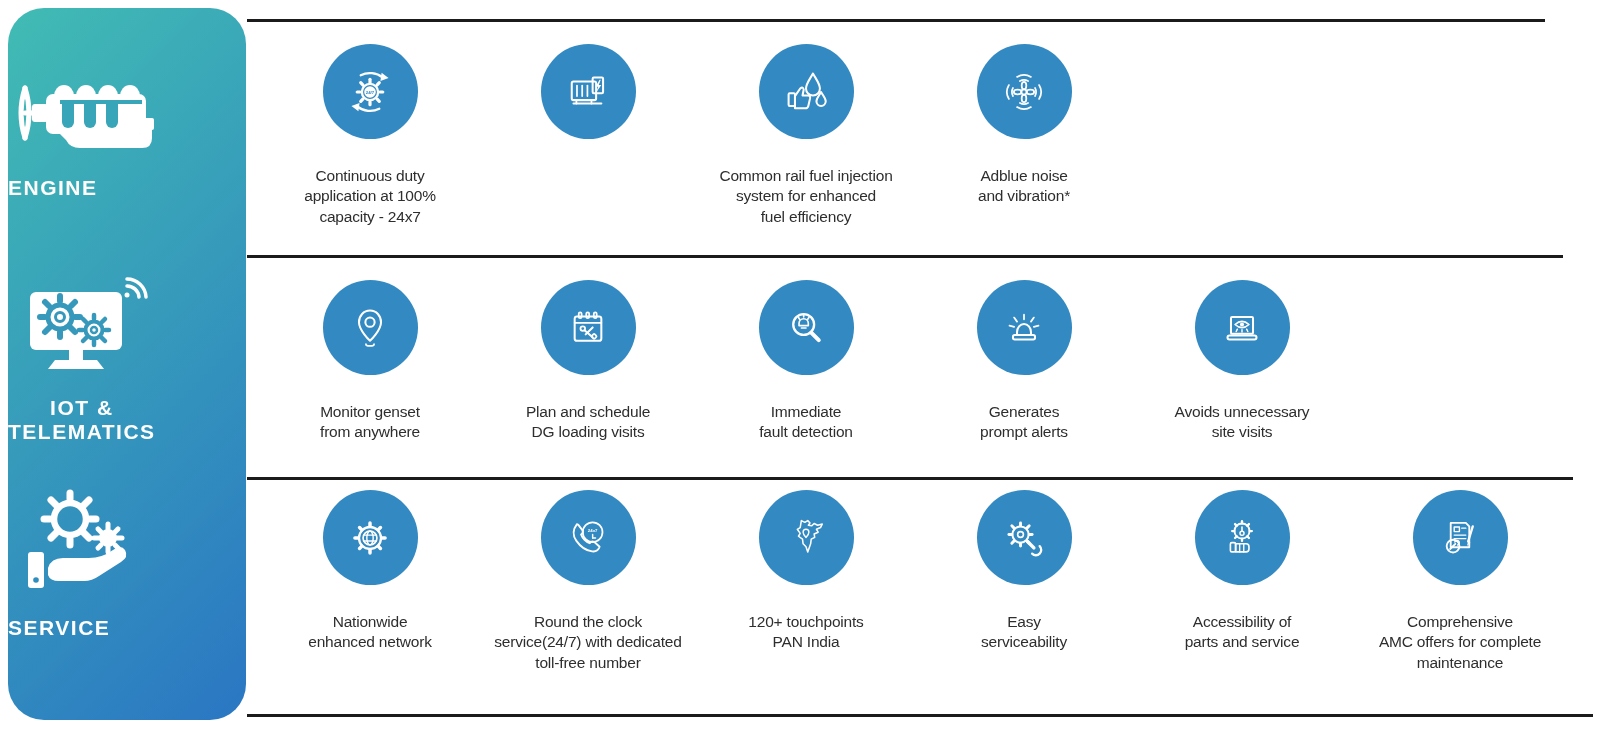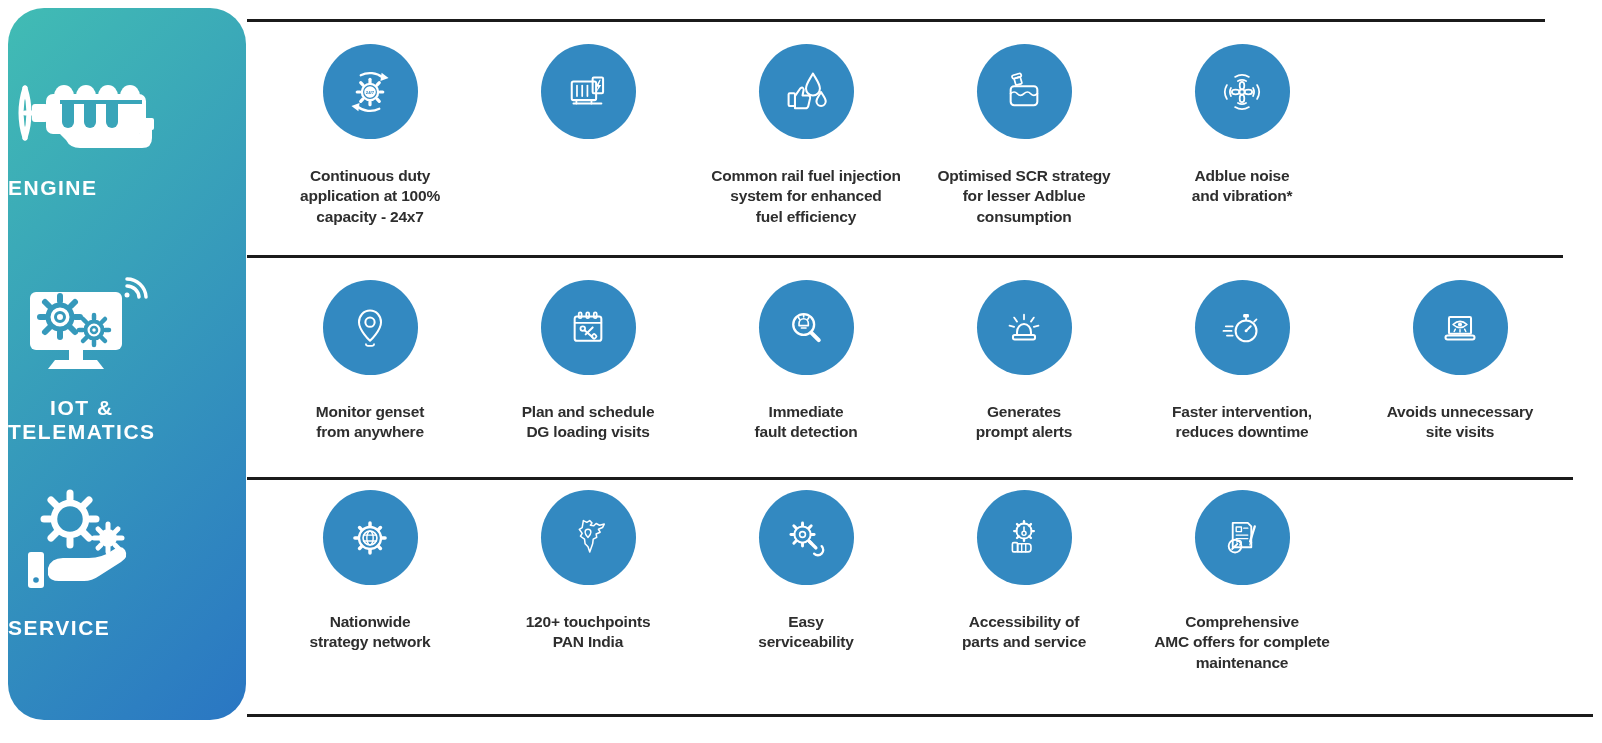--- a/index.html
+++ b/index.html
@@ -30,21 +30,21 @@
   .frow{position:absolute;left:261px;width:1308px;display:grid;grid-template-columns:repeat(6,218px);}
   .frow.r1{top:44px;}
   .frow.r2{top:280px;}
   .frow.r3{top:490px;}
   .cell{display:flex;flex-direction:column;align-items:center;}
   .circle{
     width:95px;height:95px;border-radius:50%;background:#3389c1;
     display:flex;align-items:center;justify-content:center;flex:0 0 auto;
   }
   .cap{
-    margin-top:27px;text-align:center;font-size:15.5px;font-weight:700;color:#2e2e2e;
+    margin-top:27px;text-align:center;font-size:15.5px;font-weight:400;color:#2e2e2e;
     line-height:1.32;letter-spacing:-0.2px;white-space:pre-line;
   }
   
   .ic{width:58px;height:58px;stroke:#fff;fill:none;stroke-width:4;stroke-linecap:round;stroke-linejoin:round;}
   .ic .f{fill:#ffffff;stroke:none;}
   .ic .tb{fill:#3389c1;stroke:none;font:700 7.5px "Liberation Sans",sans-serif;text-anchor:middle;}
   .ic .tw{fill:#ffffff;stroke:none;font:700 7.5px "Liberation Sans",sans-serif;text-anchor:middle;}
   .sic{stroke:#fff;fill:none;stroke-linecap:round;stroke-linejoin:round;}
 </style>
 </head>
@@ -220,35 +220,20 @@
         <rect x="20" y="52" width="11" height="22" rx="2" stroke-width="3.5"></rect>
         <path d="M31,57 l9,-13 q5,-4 6,2 l-2,10 h9 q5,0 4,5 l-3,13 q-1,4 -5,4 H31 Z" stroke-width="3.5"></path>
       </svg>
     </div>
     <div class="cap">Common rail fuel injection
 system for enhanced
 fuel efficiency</div>
   </div>
 
 
-  <div class="cell">
-    <div class="circle">
-      <svg class="ic" viewBox="0 0 100 100">
-        <rect x="27" y="40" width="46" height="33" rx="6" stroke-width="3.5"></rect>
-        <path d="M27,53 q6,-6 11.5,0 t11.5,0 t11.5,0 t11.5,0" stroke-width="3"></path>
-        <g transform="rotate(-16 40 30)" stroke-width="3">
-          <rect x="34" y="25" width="11" height="12" rx="2"></rect>
-          <rect x="31.5" y="19" width="16" height="6" rx="2.5"></rect>
-        </g>
-      </svg>
-    </div>
-    <div class="cap">Optimised SCR strategy
-for lesser Adblue
-consumption</div>
-  </div>
 
   <div class="cell">
     <div class="circle">
       <svg class="ic" viewBox="0 0 100 100">
         <circle cx="50" cy="50" r="4.5" stroke-width="3"></circle>
         <ellipse cx="50" cy="39" rx="4" ry="6.5" stroke-width="3"></ellipse>
         <ellipse cx="50" cy="61" rx="4" ry="6.5" stroke-width="3"></ellipse>
         <ellipse cx="39" cy="50" rx="6.5" ry="4" stroke-width="3"></ellipse>
         <ellipse cx="61" cy="50" rx="6.5" ry="4" stroke-width="3"></ellipse>
         <path d="M31,43 a15,15 0 0 0 0,14" stroke-width="3"></path>
@@ -323,37 +308,20 @@
         <line x1="33" y1="32" x2="38" y2="39" stroke-width="3"></line>
         <line x1="67" y1="32" x2="62" y2="39" stroke-width="3"></line>
         <line x1="25" y1="46" x2="33" y2="48" stroke-width="3"></line>
         <line x1="75" y1="46" x2="67" y2="48" stroke-width="3"></line>
       </svg>
     </div>
     <div class="cap">Generates
 prompt alerts</div>
   </div>
 
-  <div class="cell">
-    <div class="circle">
-      <svg class="ic" viewBox="0 0 100 100">
-        <circle cx="57" cy="55" r="18" stroke-width="3.5"></circle>
-        <rect class="f" x="52" y="26" width="10" height="6" rx="2"></rect>
-        <line x1="57" y1="32" x2="57" y2="37" stroke-width="3"></line>
-        <line x1="71" y1="39" x2="75" y2="35" stroke-width="3"></line>
-        <line x1="57" y1="55" x2="65" y2="47" stroke-width="3.5"></line>
-        <circle class="f" cx="57" cy="55" r="2.5"></circle>
-        <line x1="22" y1="47" x2="34" y2="47" stroke-width="3"></line>
-        <line x1="18" y1="55" x2="32" y2="55" stroke-width="3"></line>
-        <line x1="24" y1="63" x2="34" y2="63" stroke-width="3"></line>
-      </svg>
-    </div>
-    <div class="cap">Faster intervention,
-reduces downtime</div>
-  </div>
 
   <div class="cell">
     <div class="circle">
       <svg class="ic" viewBox="0 0 100 100">
         <rect x="31" y="31" width="38" height="29" rx="2" stroke-width="3.5"></rect>
         <rect x="25" y="63" width="50" height="7" rx="3.5" stroke-width="3.5"></rect>
         <path d="M38,44 q12,-11 24,0 q-12,11 -24,0 Z" stroke-width="2.8"></path>
         <circle class="f" cx="50" cy="44" r="3.5"></circle>
         <line x1="42" y1="52" x2="40" y2="56" stroke-width="2.5"></line>
         <line x1="50" y1="53" x2="50" y2="57" stroke-width="2.5"></line>
@@ -381,23 +349,37 @@
             <line x1="36" y1="36" x2="32" y2="32"></line>
         </g>
         <circle cx="50" cy="50" r="19" stroke-width="4"></circle>
         <circle cx="50" cy="50" r="12" stroke-width="2.8"></circle>
         <ellipse cx="50" cy="50" rx="5.5" ry="12" stroke-width="2.5"></ellipse>
         <line x1="39" y1="45" x2="61" y2="45" stroke-width="2.5"></line>
         <line x1="39" y1="55" x2="61" y2="55" stroke-width="2.5"></line>
       </svg>
     </div>
     <div class="cap">Nationwide
-strategy network</div>
-  </div>
-
+enhanced network</div>
+  </div>
+
+  <div class="cell">
+    <div class="circle">
+      <svg class="ic" viewBox="0 0 100 100">
+        <circle cx="58" cy="40" r="17" stroke-width="3"></circle>
+        <text class="tw" x="58" y="40">24x7</text>
+        <line x1="58" y1="44" x2="58" y2="50" stroke-width="2.5"></line>
+        <line x1="58" y1="50" x2="63" y2="50" stroke-width="2.5"></line>
+        <path d="M31,26 c-7,9 -8,19 -1,29 c7,10 17,17 27,18 c7,1 11,-2 13,-8 l-9,-8 c-3,-2 -6,-1 -8,2 c-6,-2 -13,-9 -15,-15 c3,-2 4,-5 2,-8 l-7,-9 c-1,-1 -1,-1 -2,-1 Z" stroke-width="3.2"></path>
+      </svg>
+    </div>
+    <div class="cap">Round the clock
+service(24/7) with dedicated
+toll-free number</div>
+  </div>
 
   <div class="cell">
     <div class="circle">
       <svg class="ic" viewBox="0 0 100 100">
         <path d="M42,20 l6,3 5,-3 4,4 -3,4 6,1 4,-4 6,3 8,-2 -3,6 -7,3 3,5 -7,3 1,6 -6,3 -1,8 -5,14 -3,-9 -5,-5 -1,-8 -7,-5 3,-5 -5,-7 5,-3 z" stroke-width="2.6"></path>
         <path d="M45,40 a5,5 0 0 1 10,0 c0,4 -5,9 -5,9 c0,0 -5,-5 -5,-9 Z" stroke-width="2.4"></path>
       </svg>
     </div>
     <div class="cap">120+ touchpoints
 PAN India</div>

